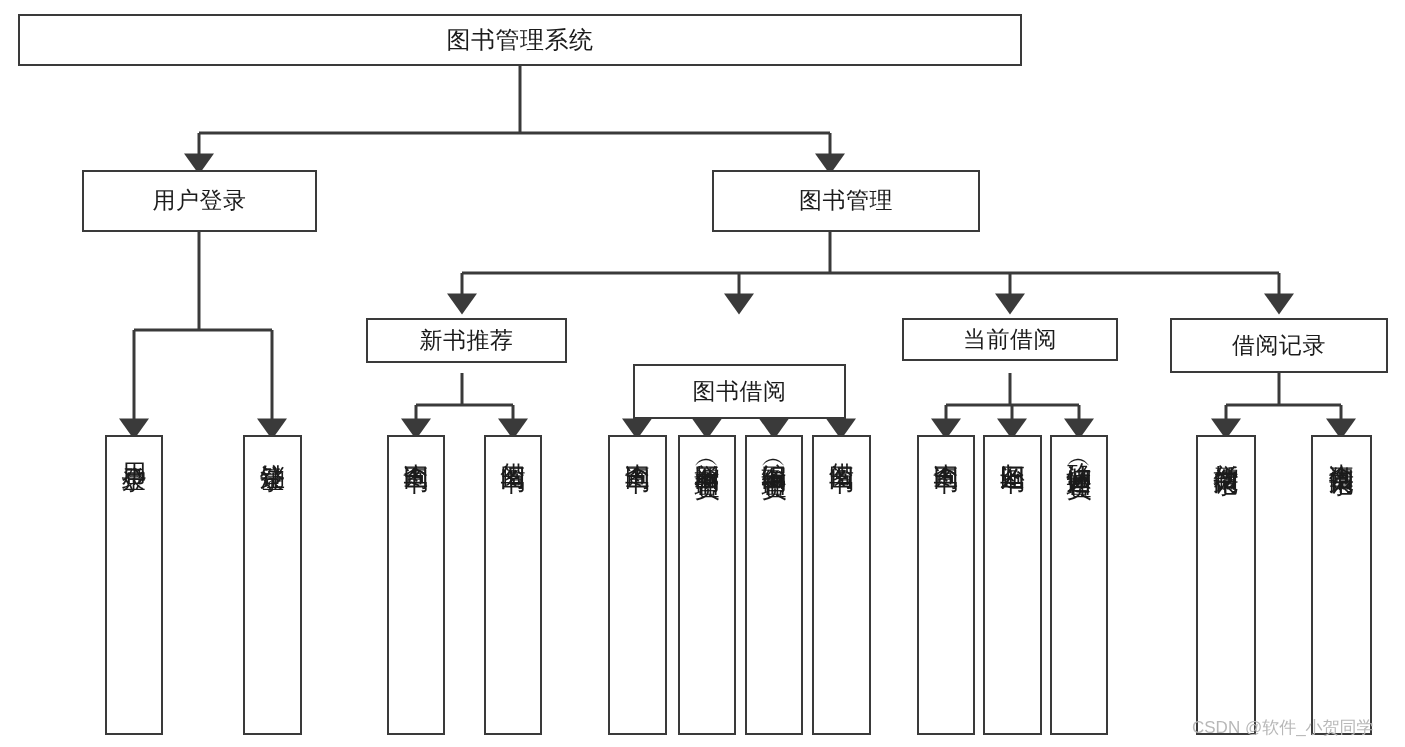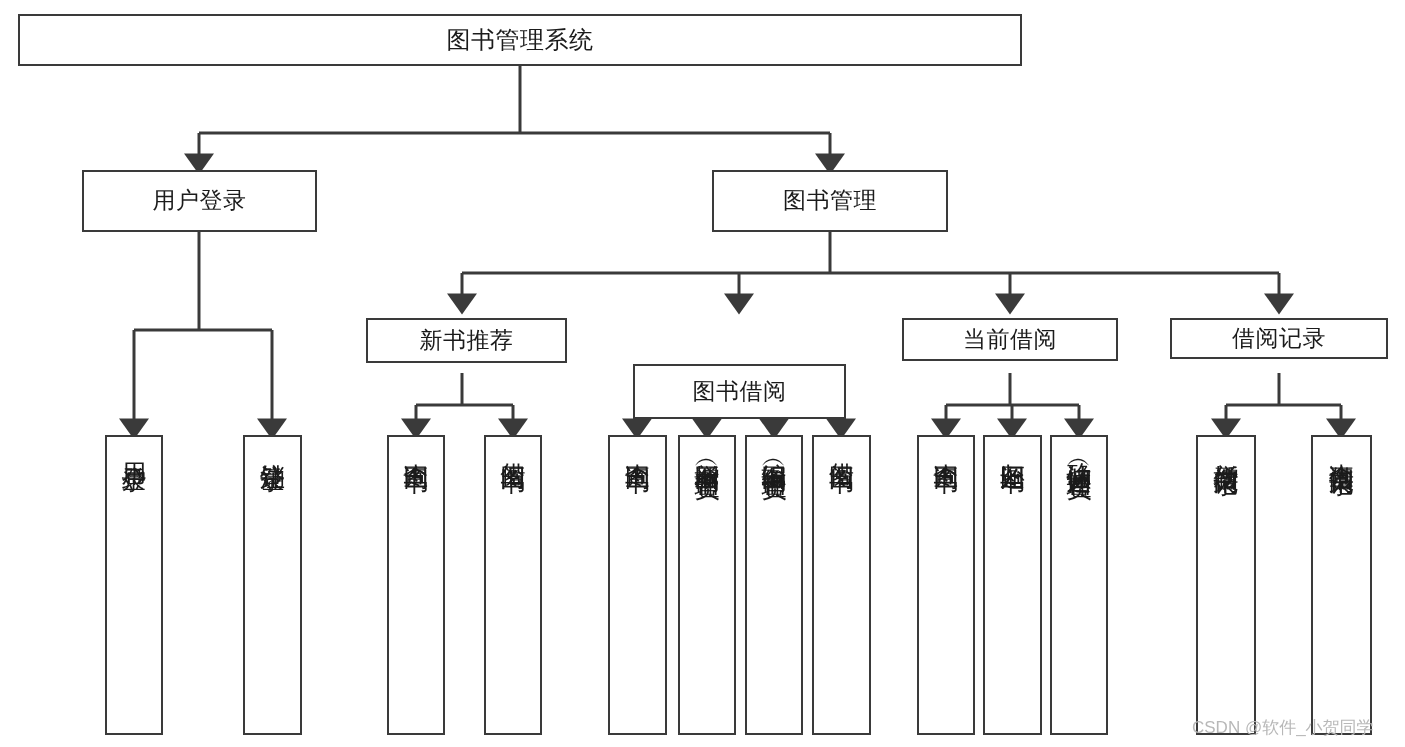--- a/index.html
+++ b/index.html
@@ -129,34 +129,34 @@
     </g>
   </svg>
 
   <div class="node horiz root" style="left:18px; top:14px; width:1004px; height:52px;">
     <span class="label">图书管理系统</span>
   </div>
 
   <div class="node horiz" style="left:82px; top:170px; width:235px; height:62px;">
     <span class="label">用户登录</span>
   </div>
-  <div class="node horiz" style="left:712px; top:170px; width:236px; height:62px;">
+  <div class="node horiz" style="left:712px; top:170px; width:268px; height:62px;">
     <span class="label">图书管理</span>
   </div>
 
   <div class="node horiz" style="left:366px; top:318px; width:201px; height:45px;">
     <span class="label">新书推荐</span>
   </div>
   <div class="node horiz" style="left:633px; top:318px; width:213px; height:55px;margin-top:46px;">
     <span class="label">图书借阅</span>
   </div>
   <div class="node horiz" style="left:902px; top:318px; width:216px; height:43px;">
     <span class="label">当前借阅</span>
   </div>
-  <div class="node horiz" style="left:1170px; top:318px; width:218px; height:41px;">
+  <div class="node horiz" style="left:1170px; top:318px; width:218px; height:55px;">
     <span class="label">借阅记录</span>
   </div>
 
   <div class="node vert" style="left:105px; top:435px; width:58px; height:300px;">
     <span class="label">用户登录</span>
   </div>
   <div class="node vert" style="left:243px; top:435px; width:59px; height:300px;">
     <span class="label">注销登录</span>
   </div>
 

